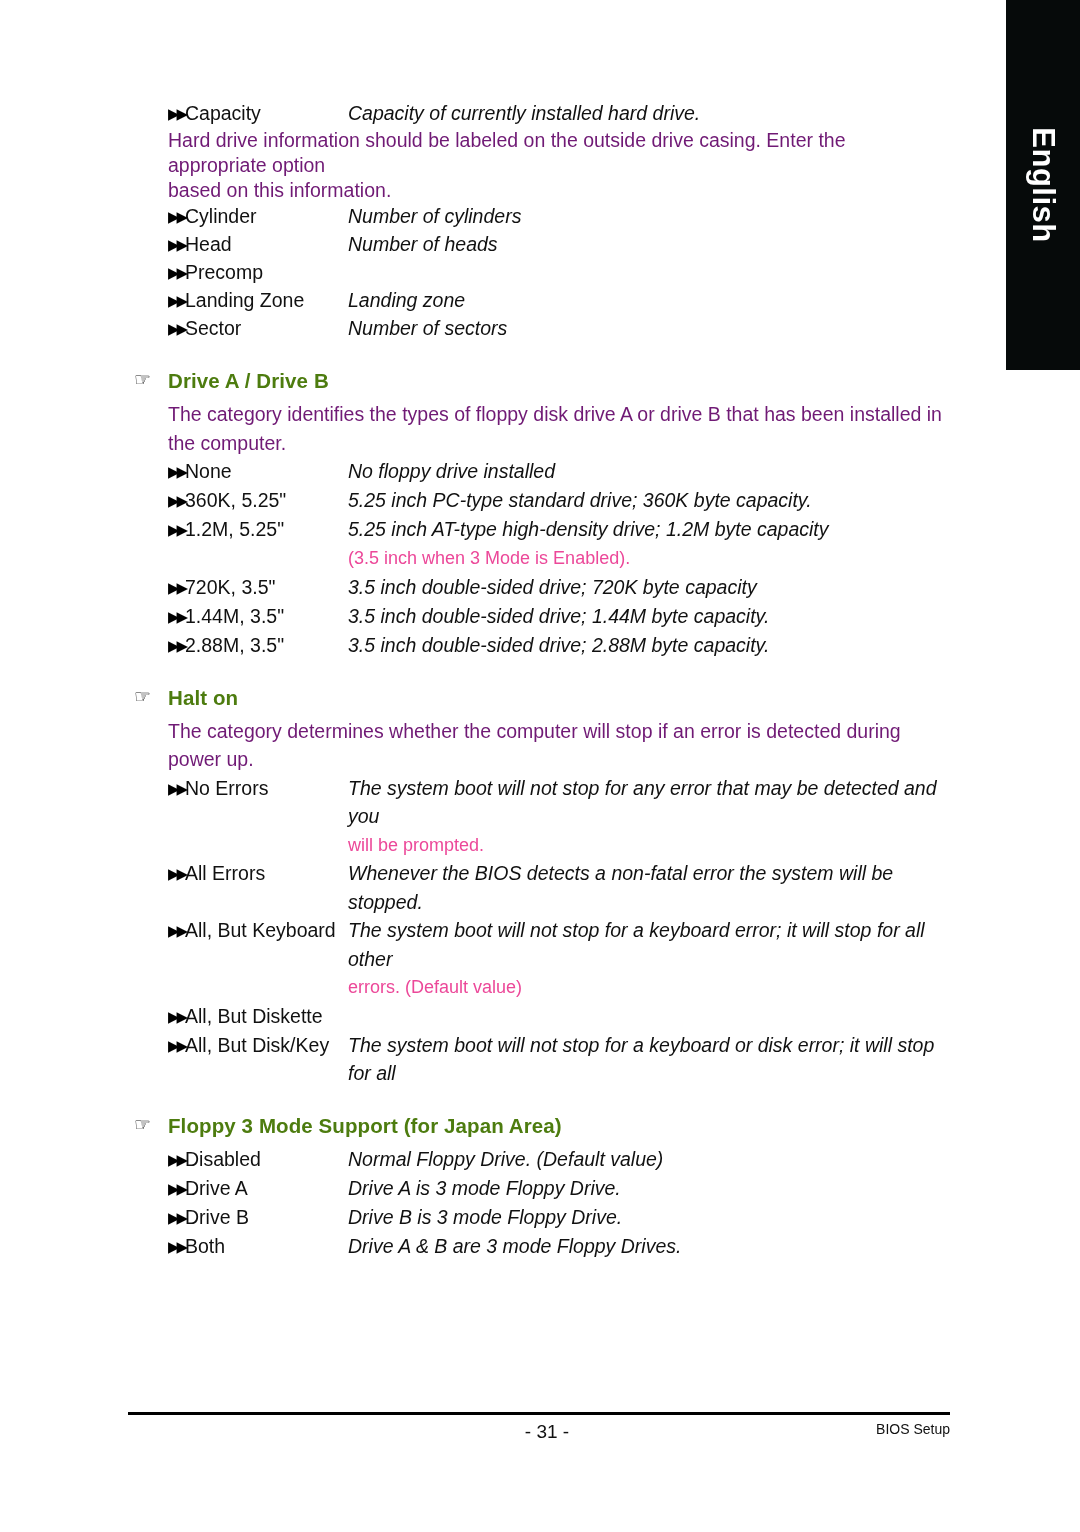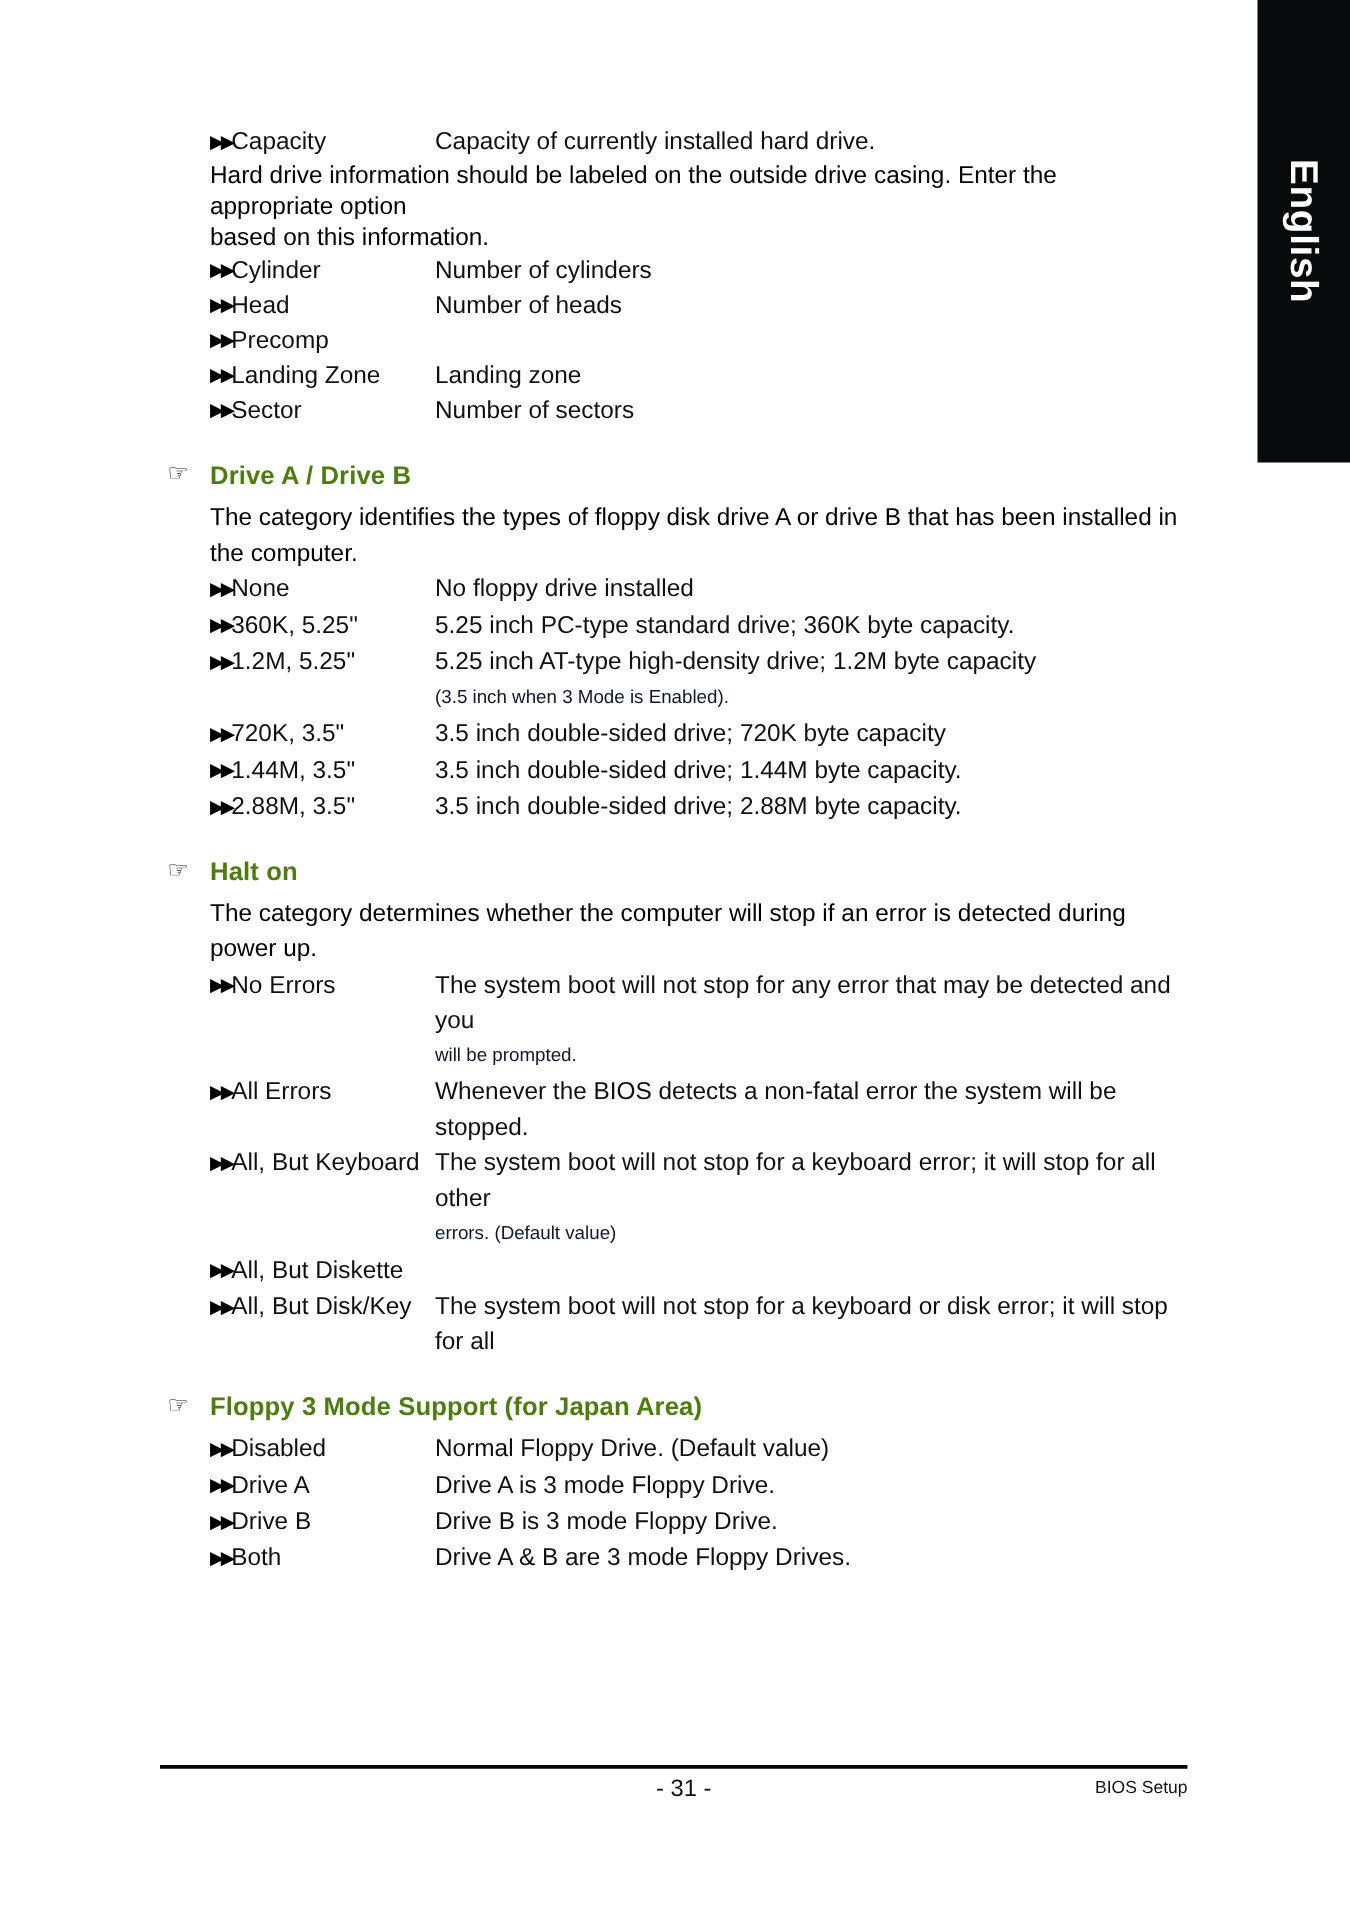--- a/index.html
+++ b/index.html
@@ -54,21 +54,21 @@
 
   .block {
     padding-left: 168px;
     padding-right: 58px;
   }
 
   
   .body-line {
     font-size: 19.5px;
     line-height: 26px;
-    color: #000000;
+    color: #701a75;
     white-space: pre-wrap;
   }
   .body-line.tight { line-height: 25px; }
 
   
   .def-row {
     display: flex;
     align-items: flex-start;
     font-size: 19.5px;
     line-height: 26px;
@@ -89,27 +89,28 @@
     line-height: 26px;
     color: #000000;
     letter-spacing: -3px;
     transform: translateY(-1px);
   }
   .bullet-label { display: inline-block; }
 
   .desc-cell {
     flex: 1 1 auto;
     white-space: pre-wrap;
+    font-style: italic;
   }
 
   
   .cont-row {
-    font-size: 15px;
+    font-size: 18px;
     line-height: 28.5px;
-    color: #0f172a;
+    color: #ec4899;
     padding-left: 180px;
   }
 
   
   .section-head {
     position: relative;
     padding-left: 168px;
     margin-top: 26px;
     margin-bottom: 7px;
   }

